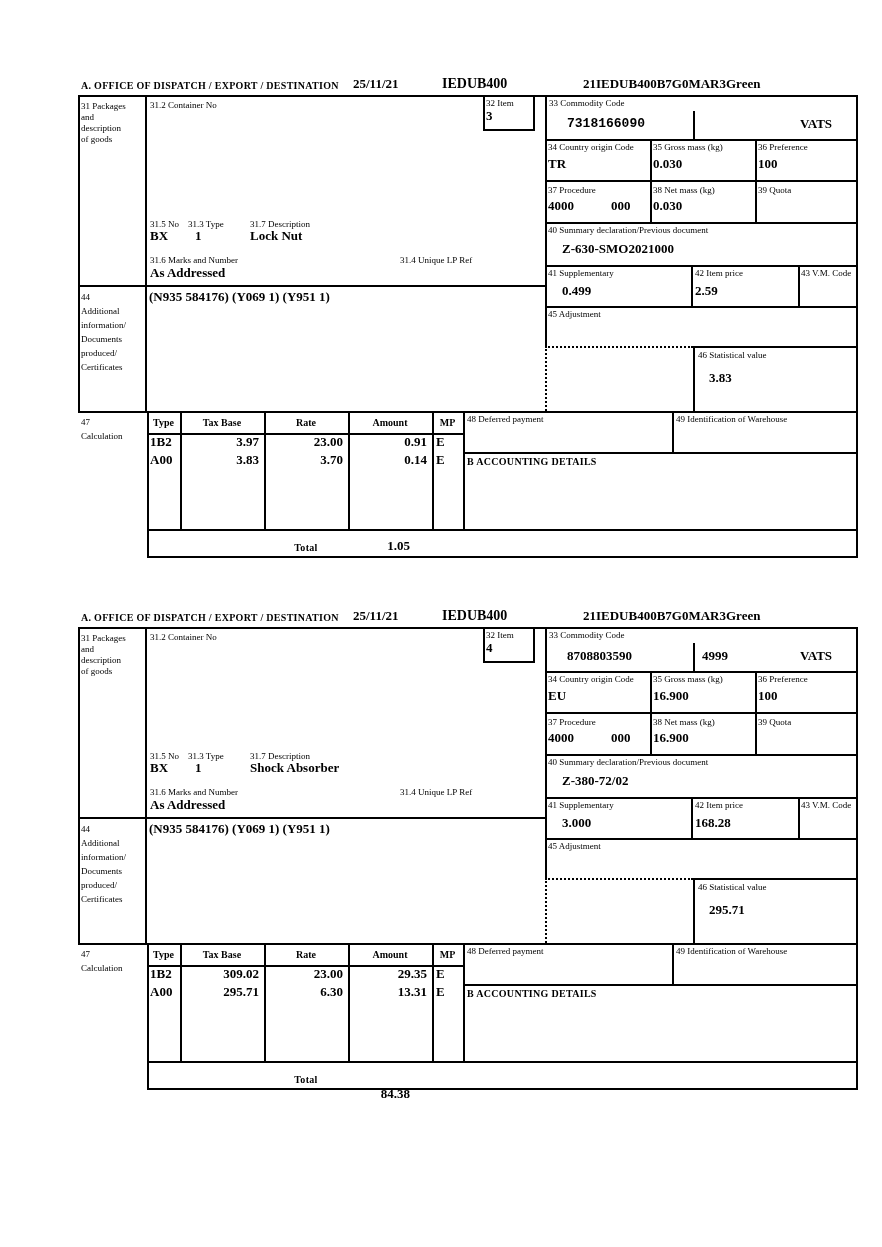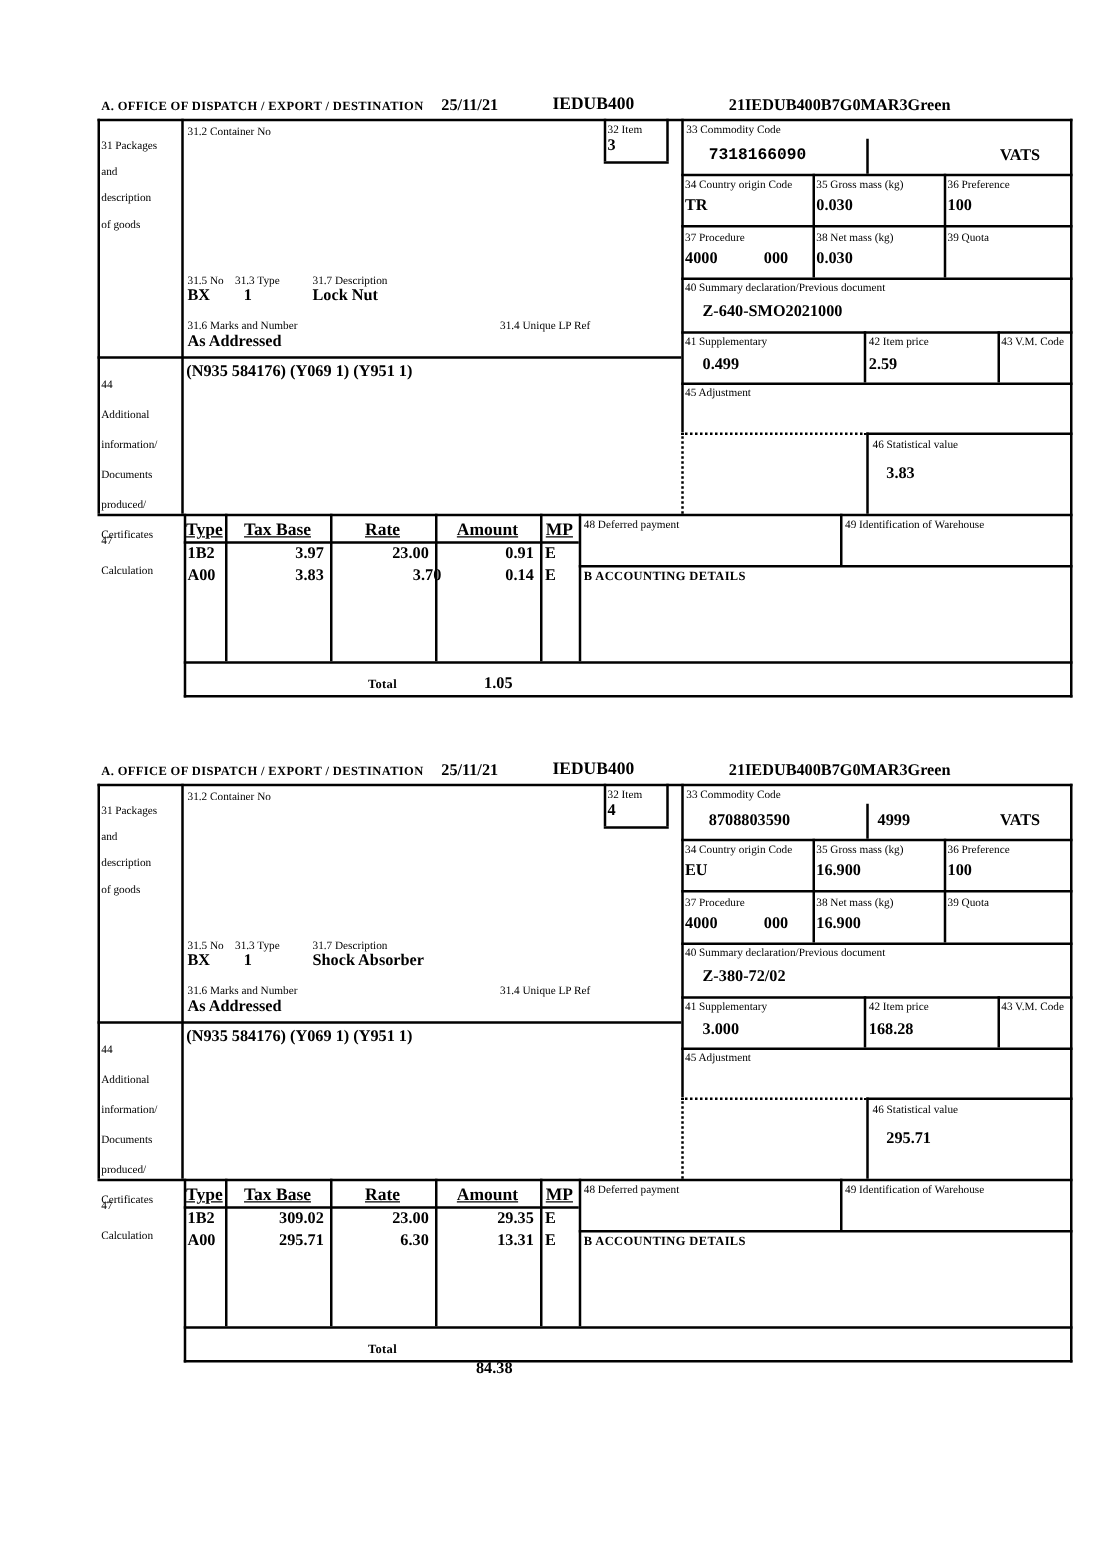--- a/index.html
+++ b/index.html
@@ -6,25 +6,25 @@
   .sheet{position:relative;width:882px;height:1247px;background:#fff;overflow:hidden;
          font-family:"Liberation Serif",serif;color:#000;}
   .form{position:absolute;left:78px;width:780px;height:463px;}
   #form-0{top:95px;}
   .abs{position:absolute;white-space:nowrap;}
   .hl{position:absolute;height:2px;background:#000;}
   .vl{position:absolute;width:2px;background:#000;}
   .hld{position:absolute;height:0;border-top:2px dotted #000;}
   .vld{position:absolute;width:0;border-left:2px dotted #000;}
   .t9{font-size:9px;line-height:11px;}
-  .t9b{font-size:14px;font-weight:bold;text-decoration:underline;}
+  .t9b{font-size:10px;font-weight:bold;}
   .t10b{font-size:10px;font-weight:bold;letter-spacing:.3px;}
   .t13{font-size:13px;font-weight:bold;line-height:14px;}
   .t14{font-size:14px;font-weight:bold;}
-  .blk span{display:block;margin-top:10px;}
+  .blk span{display:block;}
   .lh14 span{line-height:14px;}
   .ctr{text-align:center;}
   .rt{text-align:right;}
 </style>
 </head>
 <body>
 
 <div class="sheet">
 
   <section class="form" id="form-0">
@@ -96,21 +96,21 @@
     <span class="abs t13" style="left:680px;top:62px;">100</span>
 
     <span class="abs t9" style="left:470px;top:90px;">37 Procedure</span>
     <span class="abs t13" style="left:470px;top:104px;">4000</span>
     <span class="abs t13" style="left:533px;top:104px;">000</span>
     <span class="abs t9" style="left:575px;top:90px;">38 Net mass (kg)</span>
     <span class="abs t13" style="left:575px;top:104px;">0.030</span>
     <span class="abs t9" style="left:680px;top:90px;">39 Quota</span>
 
     <span class="abs t9" style="left:470px;top:130px;">40 Summary declaration/Previous document</span>
-    <span class="abs t13" style="left:484px;top:147px;">Z-640-SMO2021000</span>
+    <span class="abs t13" style="left:484px;top:147px;">Z-630-SMO2021000</span>
 
     <span class="abs t9" style="left:470px;top:173px;">41 Supplementary</span>
     <span class="abs t13" style="left:484px;top:189px;">0.499</span>
     <span class="abs t9" style="left:617px;top:173px;">42 Item price</span>
     <span class="abs t13" style="left:617px;top:189px;">2.59</span>
     <span class="abs t9" style="left:723px;top:173px;">43 V.M. Code</span>
 
     <span class="abs t9" style="left:470px;top:214px;">45 Adjustment</span>
     <span class="abs t9" style="left:620px;top:255px;">46 Statistical value</span>
     <span class="abs t13" style="left:631px;top:276px;">3.83</span>
@@ -148,21 +148,21 @@
     <span class="abs t9b ctr" style="left:354px;top:322px;width:31px;">MP</span>
 
     <span class="abs t13" style="left:72px;top:340px;">1B2</span>
     <span class="abs t13 rt" style="left:102px;top:340px;width:79px;">3.97</span>
     <span class="abs t13 rt" style="left:186px;top:340px;width:79px;">23.00</span>
     <span class="abs t13 rt" style="left:270px;top:340px;width:79px;">0.91</span>
     <span class="abs t13" style="left:358px;top:340px;">E</span>
 
     <span class="abs t13" style="left:72px;top:358px;">A00</span>
     <span class="abs t13 rt" style="left:102px;top:358px;width:79px;">3.83</span>
-    <span class="abs t13 rt" style="left:196px;top:358px;width:79px;text-align:right;">3.70</span>
+    <span class="abs t13 rt" style="left:186px;top:358px;width:79px;text-align:right;">3.70</span>
     <span class="abs t13 rt" style="left:270px;top:358px;width:79px;">0.14</span>
     <span class="abs t13" style="left:358px;top:358px;">E</span>
 
     <span class="abs t9" style="left:389px;top:319px;">48 Deferred payment</span>
     <span class="abs t9" style="left:598px;top:319px;">49 Identification of Warehouse</span>
     <span class="abs t10b" style="left:389px;top:361px;">B ACCOUNTING DETAILS</span>
 
     <span class="abs t10b ctr" style="left:186px;top:447px;width:84px;">Total</span>
     <span class="abs t13 rt" style="left:270px;top:444px;width:62px;">1.05</span>
 

